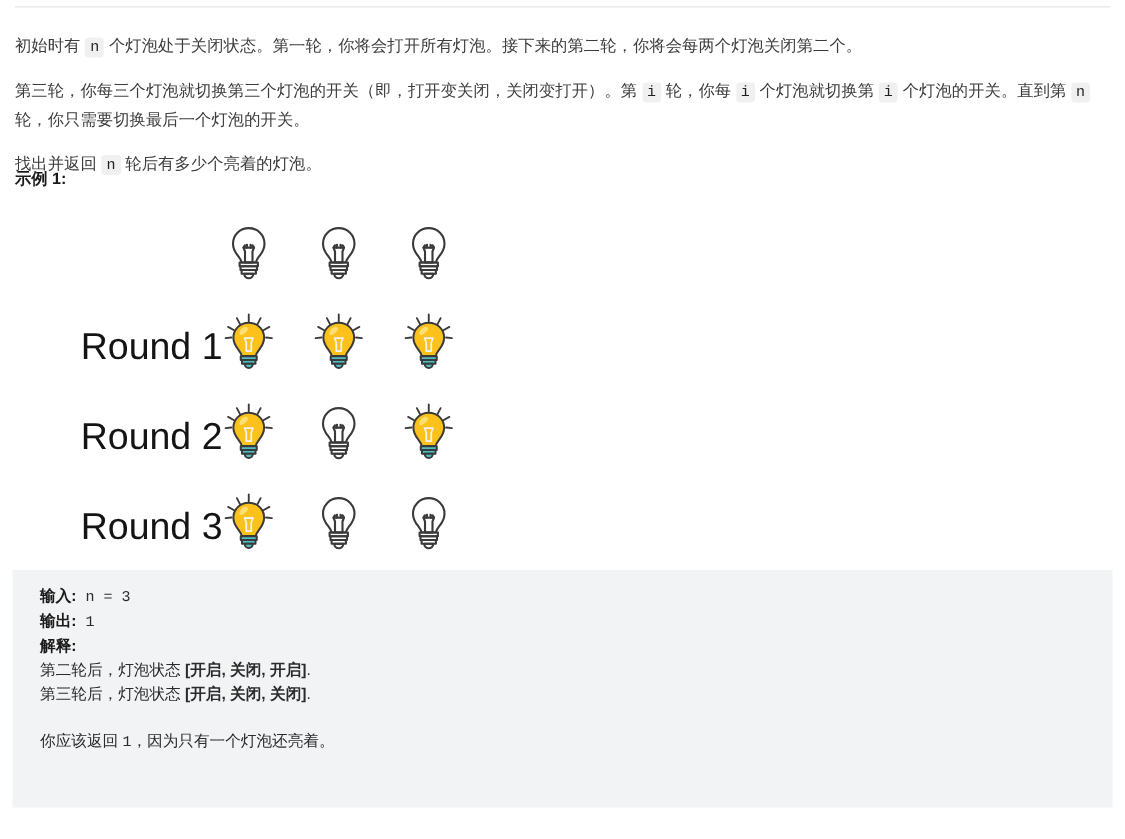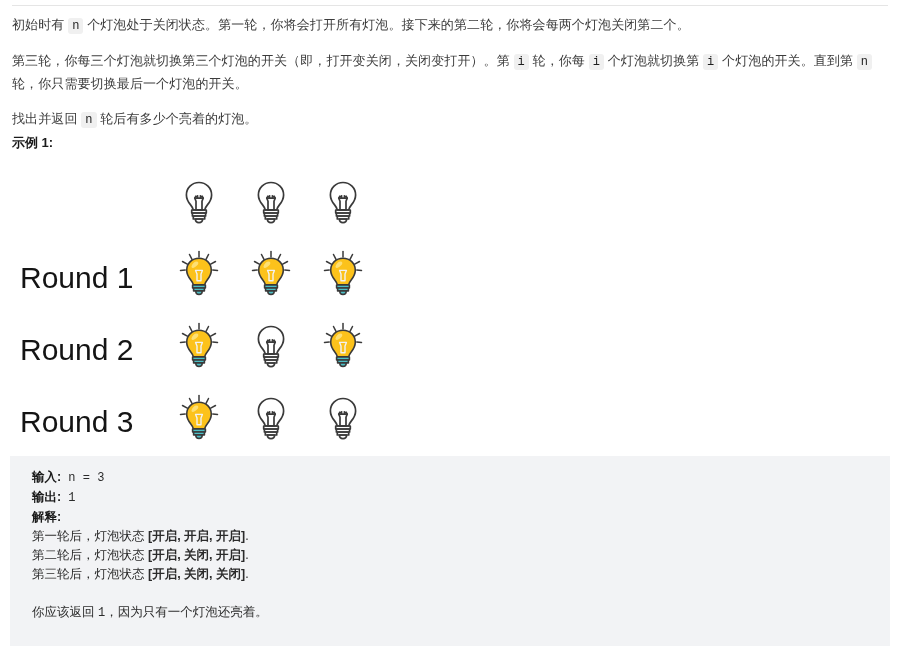--- a/index.html
+++ b/index.html
@@ -34,21 +34,21 @@
   }
 
   
   .desc {
     position: absolute;
     left: 12px;
     top: 14px;
     width: 876px;
   }
   .desc p {
-    margin: 0 0 13px 0;
+    margin: 12px 0 13px 0;
     font-size: 13px;
     line-height: 22px;
     color: #3c3c3c;
     letter-spacing: 0.1px;
   }
   code.inline {
     font-family: "Liberation Mono", "DejaVu Sans Mono", monospace;
     background: #f0f0f0;
     color: #1f1f1f;
     padding: 1px 4px;
@@ -70,20 +70,21 @@
   .diagram {
     position: absolute;
     left: 0px;
     top: 170px;
     width: 460px;
   }
   .bulb-row {
     display: flex;
     align-items: center;
     height: 72px;
+    text-align: right;
   }
   .round-label {
     width: 178px;
     padding-left: 20px;
     box-sizing: border-box;
     font-size: 30px;
     font-weight: 400;
     color: #141414;
     font-family: "Liberation Sans", "DejaVu Sans", sans-serif;
     letter-spacing: 0px;
@@ -378,21 +379,20 @@
 
   <div class="codeblock">
 
     <div class="line"><span class="lbl">输入:</span><span class="mono"> n = 3</span></div>
 
     <div class="line"><span class="lbl">输出:</span><span class="mono"> 1</span></div>
 
     <div class="line"><span class="lbl">解释:</span></div>
 
 
-    <div class="line"><span>第一轮后，灯泡状态 </span><span class="states">[开启, 开启, 开启]</span><span>.</span></div>
 
     <div class="line"><span>第二轮后，灯泡状态 </span><span class="states">[开启, 关闭, 开启]</span><span>.</span></div>
 
     <div class="line"><span>第三轮后，灯泡状态 </span><span class="states">[开启, 关闭, 关闭]</span><span>.</span></div>
 
     <div class="spacer"></div>
 
     <div class="line"><span>你应该返回 </span><span class="mono">1</span><span>，因为只有一个灯泡还亮着。</span></div>
 
   </div>

